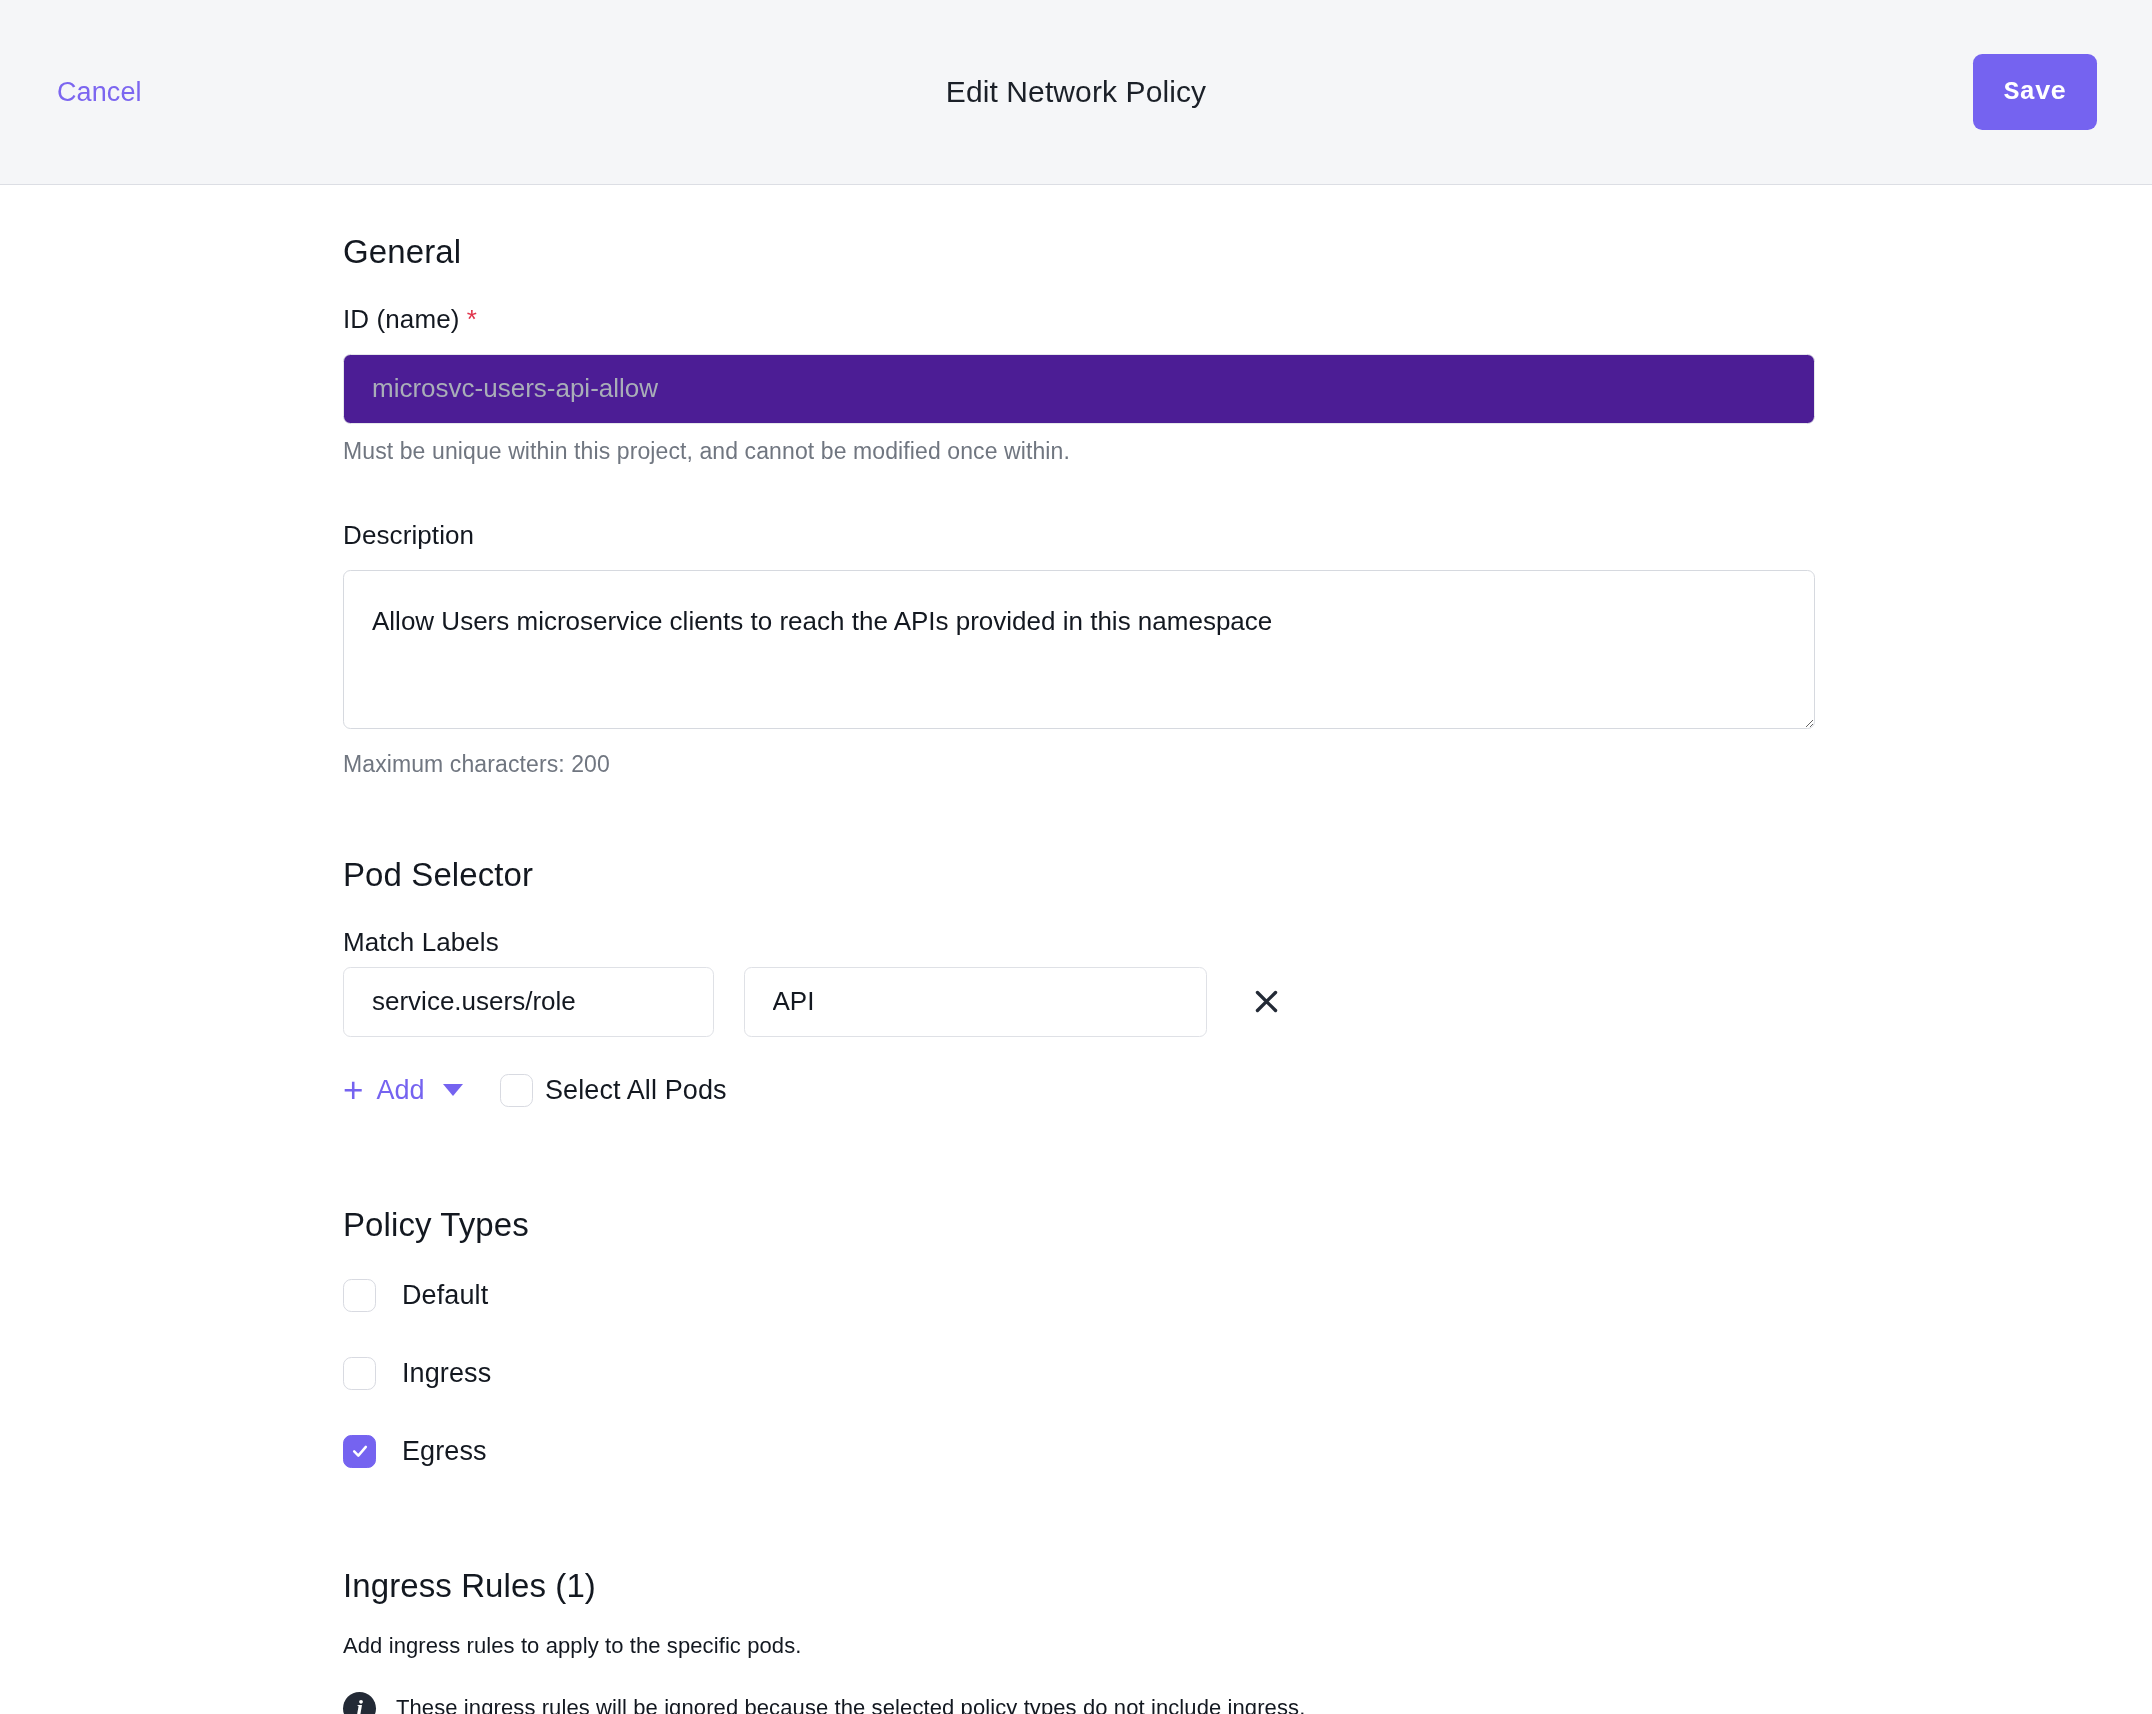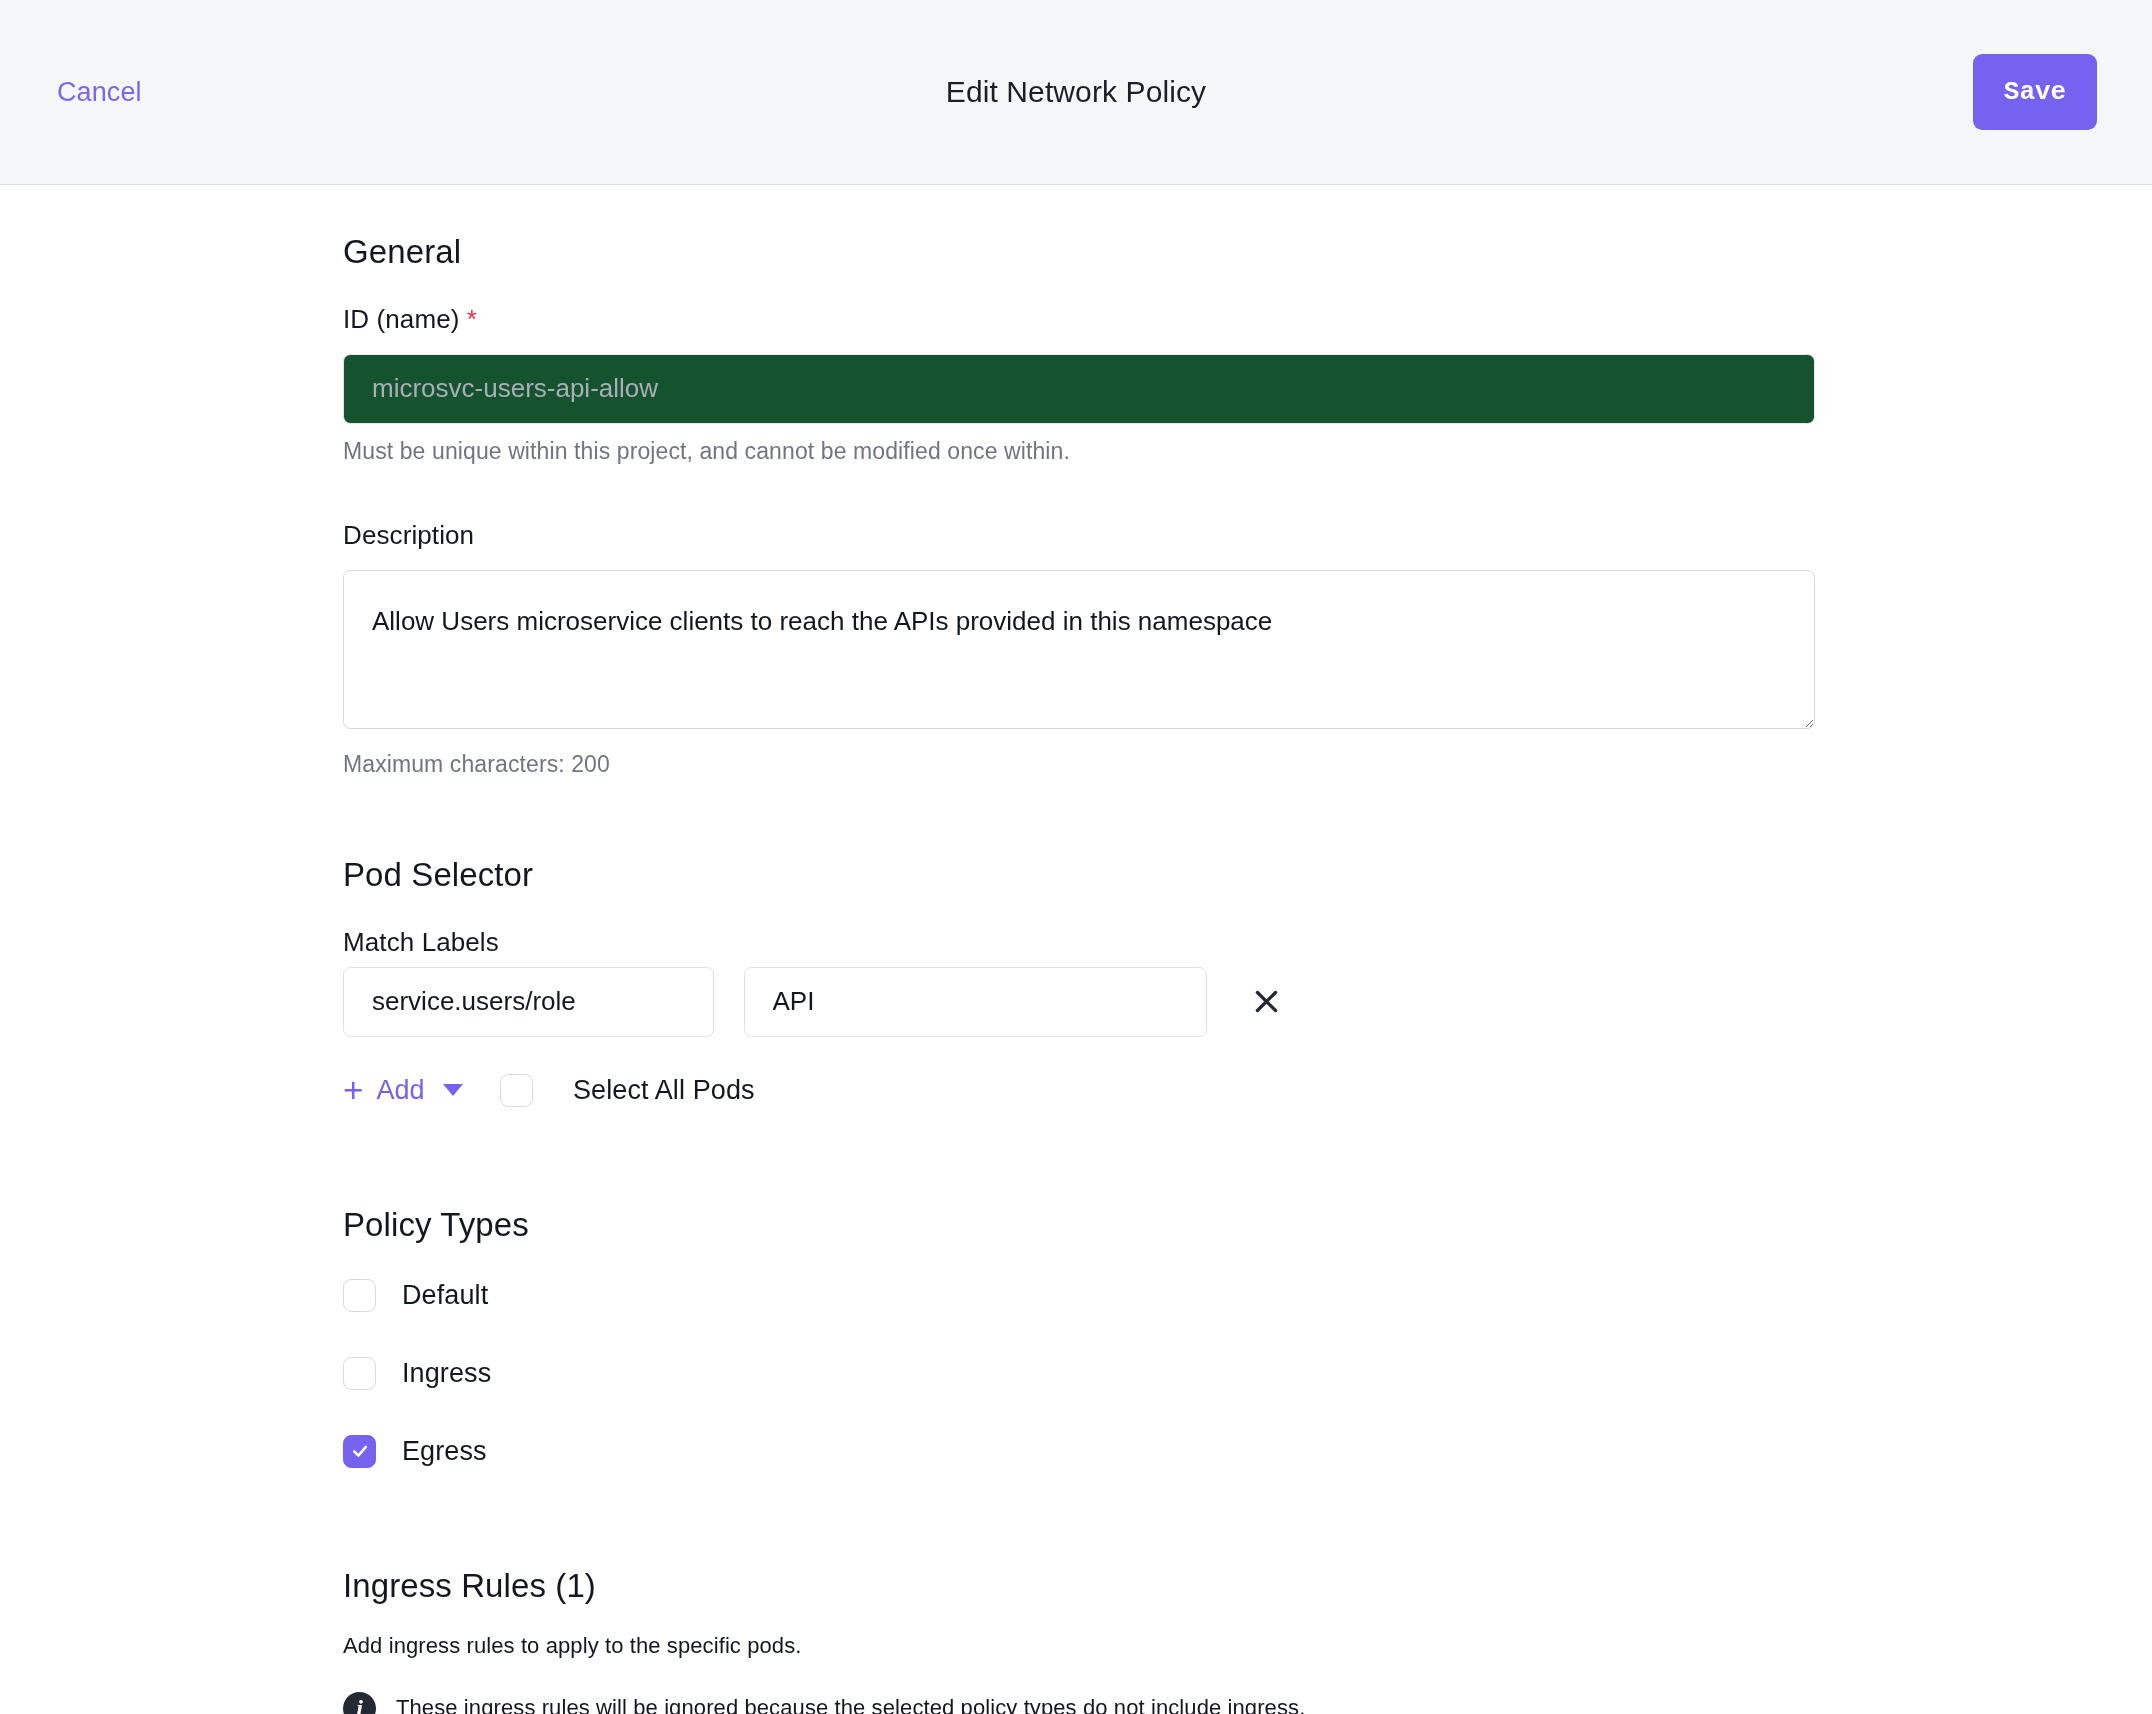--- a/index.html
+++ b/index.html
@@ -100,21 +100,21 @@
     border-radius: 7.4px;
     background: #ffffff;
     font-size: 26px;
     color: #131820;
     padding: 0 28px;
     font-family: "Liberation Sans", sans-serif;
     outline: none;
   }
   .text-input::placeholder { color: #A9AEB8; }
   .text-input.disabled {
-    background: #14532d;
+    background: #4c1d95;
     border-color: #E5E7EB;
     color: #A9AEB8;
   }
 
   .textarea-input {
     display: block;
     width: 100%;
     height: 159px;
     border: 1.8px solid #D6D9DF;
     border-radius: 7.4px;
@@ -176,21 +176,21 @@
   .cb.checked {
     background: #7563F0;
     border-color: #7563F0;
   }
   .cb .tick { display: none; }
   .cb.checked .tick { display: block; }
 
   .cb-row { display: flex; align-items: center; gap: 26px; }
   .cb-label { font-size: 27px; color: #131820; letter-spacing: 0.1px; }
 
-  .select-all-wrap { display: flex; align-items: center; gap: 40px; margin-left: 37px; }
+  .select-all-wrap { display: flex; align-items: center; gap: 12px; margin-left: 37px; }
 
   .policy-list { margin-top: 35px; }
   .policy-list .cb-row { margin-bottom: 45px; }
   .policy-list .cb-row:last-child { margin-bottom: 0; }
 
   
   .info-note { display: flex; align-items: center; gap: 20px; }
   .info-icon {
     width: 33px; height: 33px; border-radius: 50%;
     background: #232A36; color: #ffffff;

